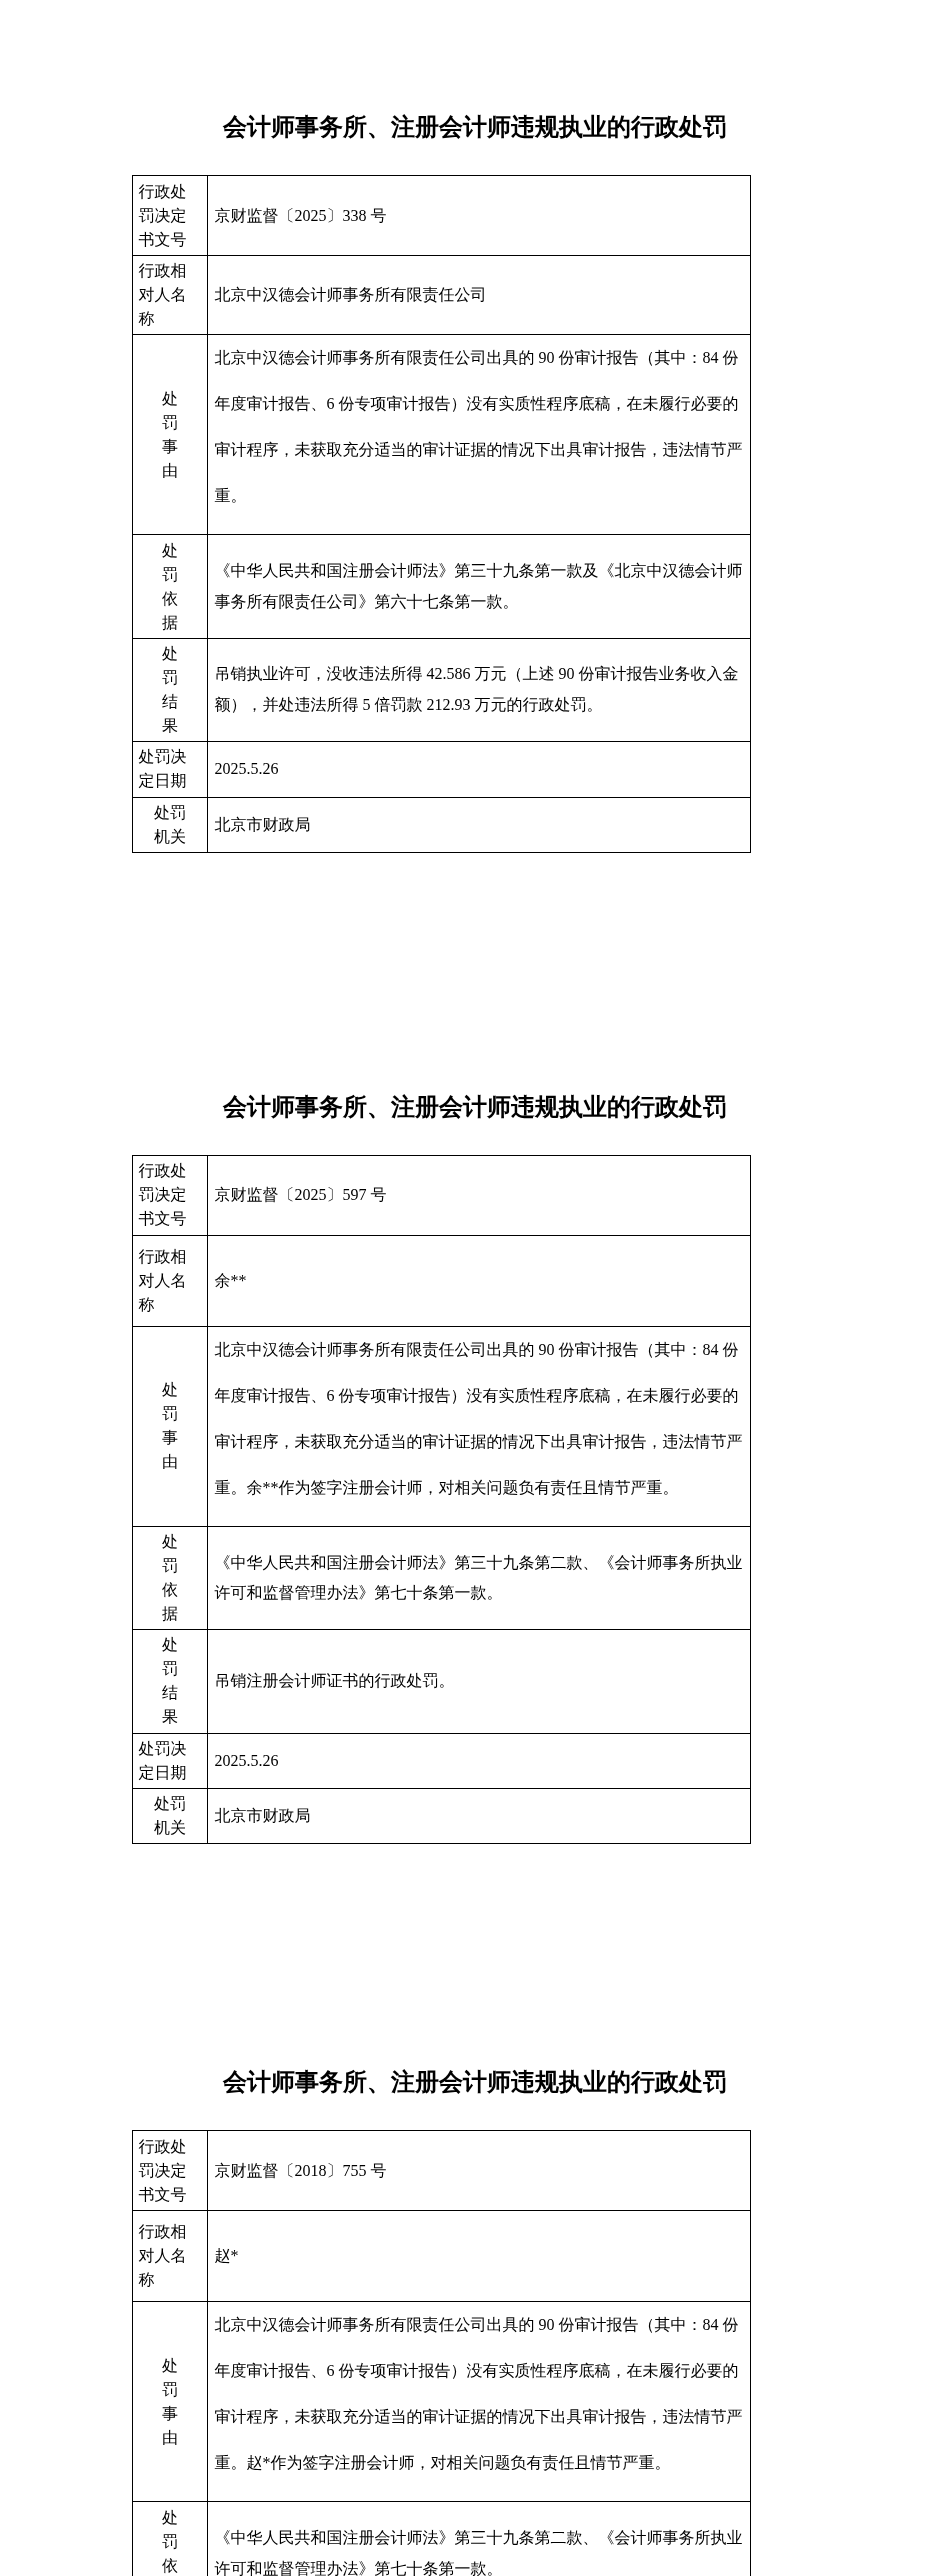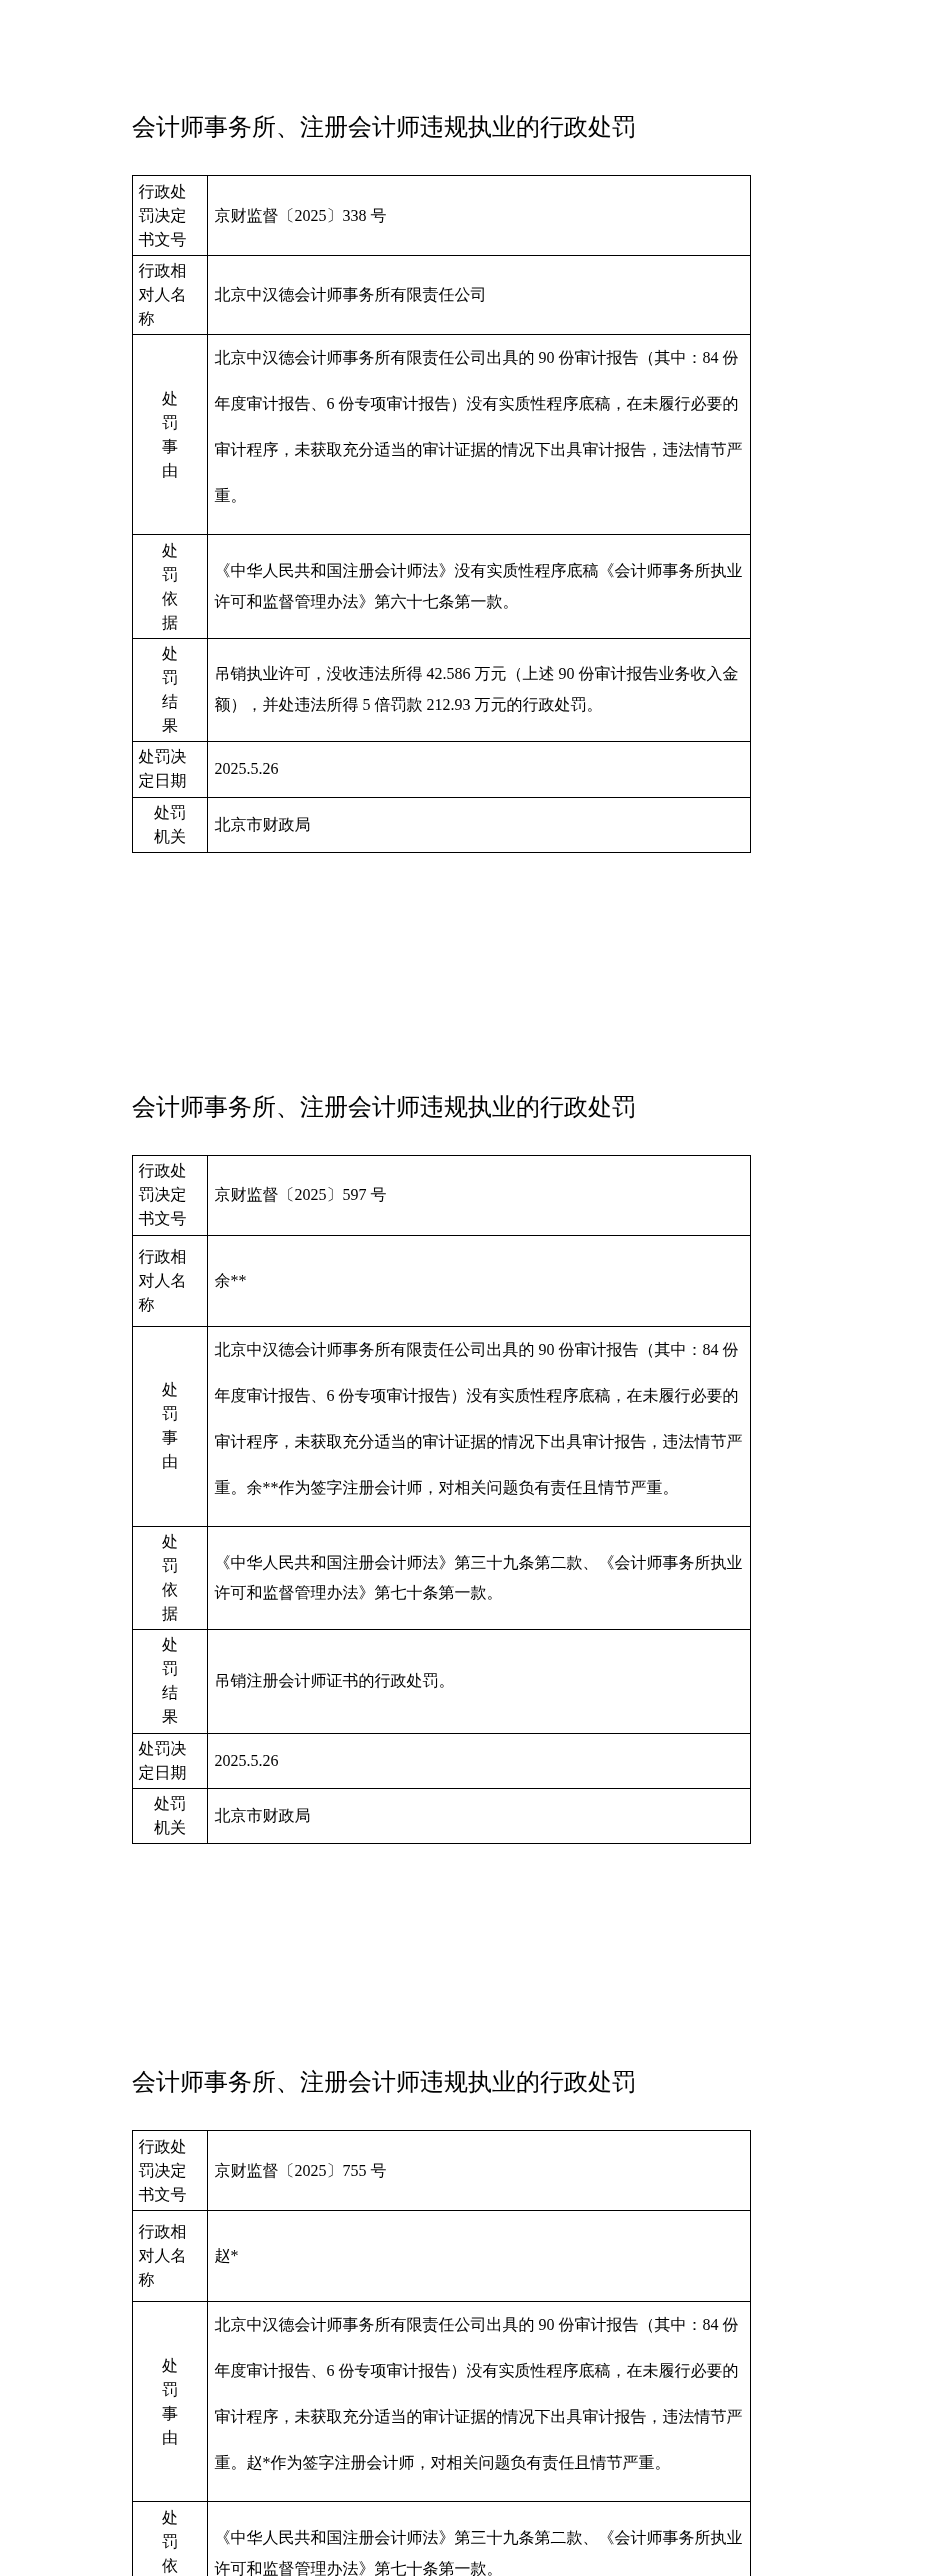--- a/index.html
+++ b/index.html
@@ -16,23 +16,23 @@
   }
   .sheet {
     width: 686px;
     margin-left: 132px;
   }
   .section1 { padding-top: 111px; }
   .section2 { padding-top: 238px; }
   .section3 { padding-top: 222px; }
   .doc-title {
     font-size: 24px;
-    font-weight: normal;
+    font-weight: bold;
     line-height: 32px;
-    text-align: left;
+    text-align: center;
     margin: 0 0 32px 0;
   }
   table.penalty {
     border-collapse: collapse;
     width: 619px;
     table-layout: fixed;
   }
   table.penalty td {
     border: 1.6px solid #000000;
     vertical-align: middle;
@@ -99,21 +99,21 @@
 罚
 事
 由</td>
         <td class="val v-reason">北京中汉德会计师事务所有限责任公司出具的 90 份审计报告（其中：84 份年度审计报告、6 份专项审计报告）没有实质性程序底稿，在未履行必要的审计程序，未获取充分适当的审计证据的情况下出具审计报告，违法情节严重。</td>
       </tr>
       <tr>
         <td class="lbl">处
 罚
 依
 据</td>
-        <td class="val v-basis">《中华人民共和国注册会计师法》没有实质性程序底稿《会计师事务所执业许可和监督管理办法》第六十七条第一款。</td>
+        <td class="val v-basis">《中华人民共和国注册会计师法》第三十九条第一款及《北京中汉德会计师事务所有限责任公司》第六十七条第一款。</td>
       </tr>
       <tr>
         <td class="lbl">处
 罚
 结
 果</td>
         <td class="val v-result">吊销执业许可，没收违法所得 42.586 万元（上述 90 份审计报告业务收入金额），并处违法所得 5 倍罚款 212.93 万元的行政处罚。</td>
       </tr>
       <tr>
         <td class="lbl left">处罚决
@@ -181,21 +181,21 @@
 </div>
 
 <div class="sheet section3">
   <h1 class="doc-title">会计师事务所、注册会计师违规执业的行政处罚</h1>
   <table class="penalty tb2">
     <tbody>
       <tr>
         <td class="lbl left">行政处
 罚决定
 书文号</td>
-        <td class="val">京财监督〔2025〕755 号</td>
+        <td class="val">京财监督〔2018〕755 号</td>
       </tr>
       <tr>
         <td class="lbl left">行政相
 对人名
 称</td>
         <td class="val">赵*</td>
       </tr>
       <tr>
         <td class="lbl">处
 罚

